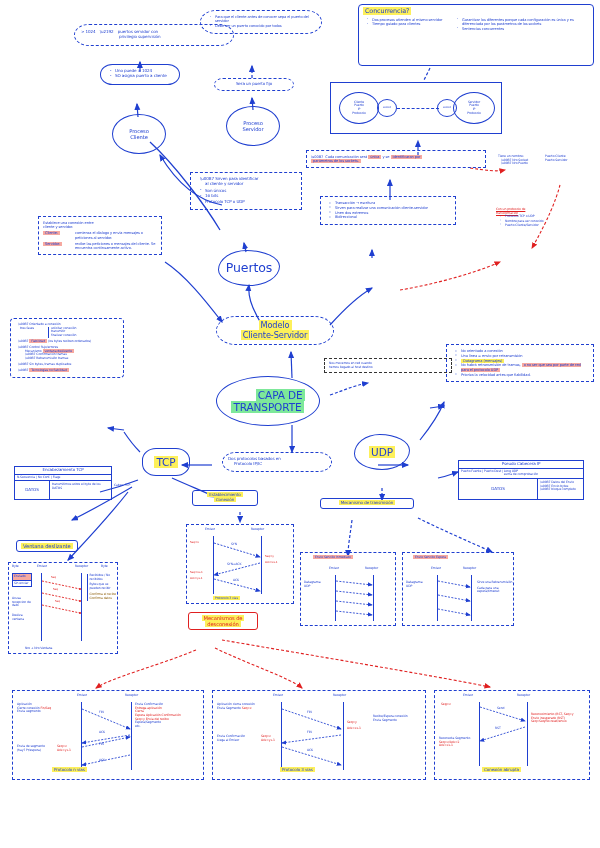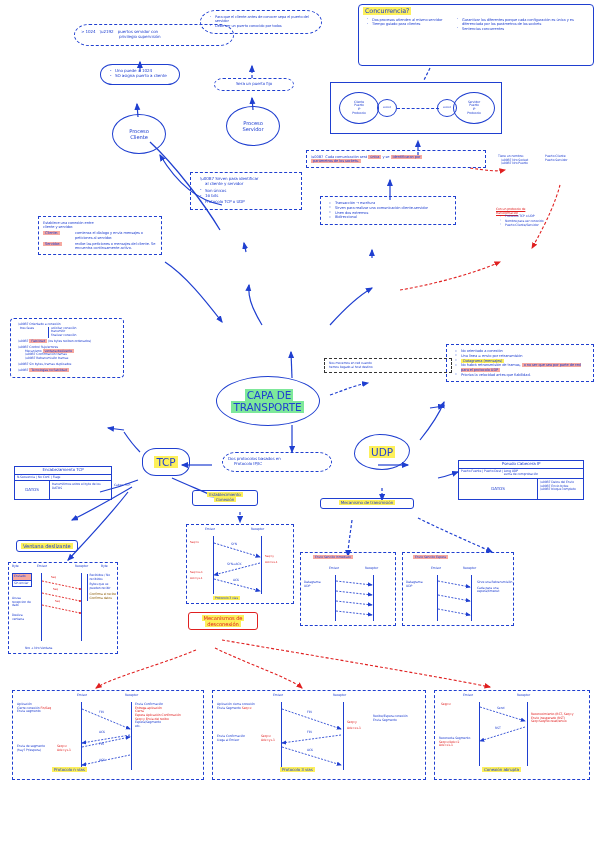--- a/index.html
+++ b/index.html
@@ -320,26 +320,33 @@
 
   <div class="node rect-dash t35" style="left:320px; top:196px; width:136px; padding:4px 5px;">
     <ul class="b d">
       <li>Transacción → escritura</li>
       <li>Sirven para realizar una comunicación cliente-servidor</li>
       <li>Unen dos extremos</li>
       <li>Bidireccional</li>
     </ul>
   </div>
 
-
-
+  <div class="node blob t12" style="left:218px; top:250px; width:62px; height:36px;">
+    <span>Puertos</span>
+  </div>
+
+
+  <div class="node cloud t8 ctr" style="left:216px; top:316px; width:118px; padding:4px 6px;">
+    <div><span class="hl-y">Modelo</span></div>
+    <div><span class="hl-y">Cliente-Servidor</span></div>
+  </div>
 
   <div class="node ellipse t10" style="left:216px; top:376px; width:104px; height:50px; border-width:1.5px;">
     <div>
-      <div style="text-align:center; padding-left:2px;"><span class="hl-g">CAPA DE</span></div>
+      <div style="text-align:right; padding-left:2px;"><span class="hl-g">CAPA DE</span></div>
       <div style="text-align:right; padding-right:1px;"><span class="hl-g">TRANSPORTE</span></div>
     </div>
   </div>
 
   <div class="node rect-dash t3" style="left:324px; top:358px; width:128px; padding:3px 4px; border-color:#333;">
     <div>Nos movemos en red cuando</div>
     <div>hemos llegado al host destino</div>
   </div>
 
   <div class="node cloud t4" style="left:222px; top:452px; width:110px; padding:4px 5px;">

